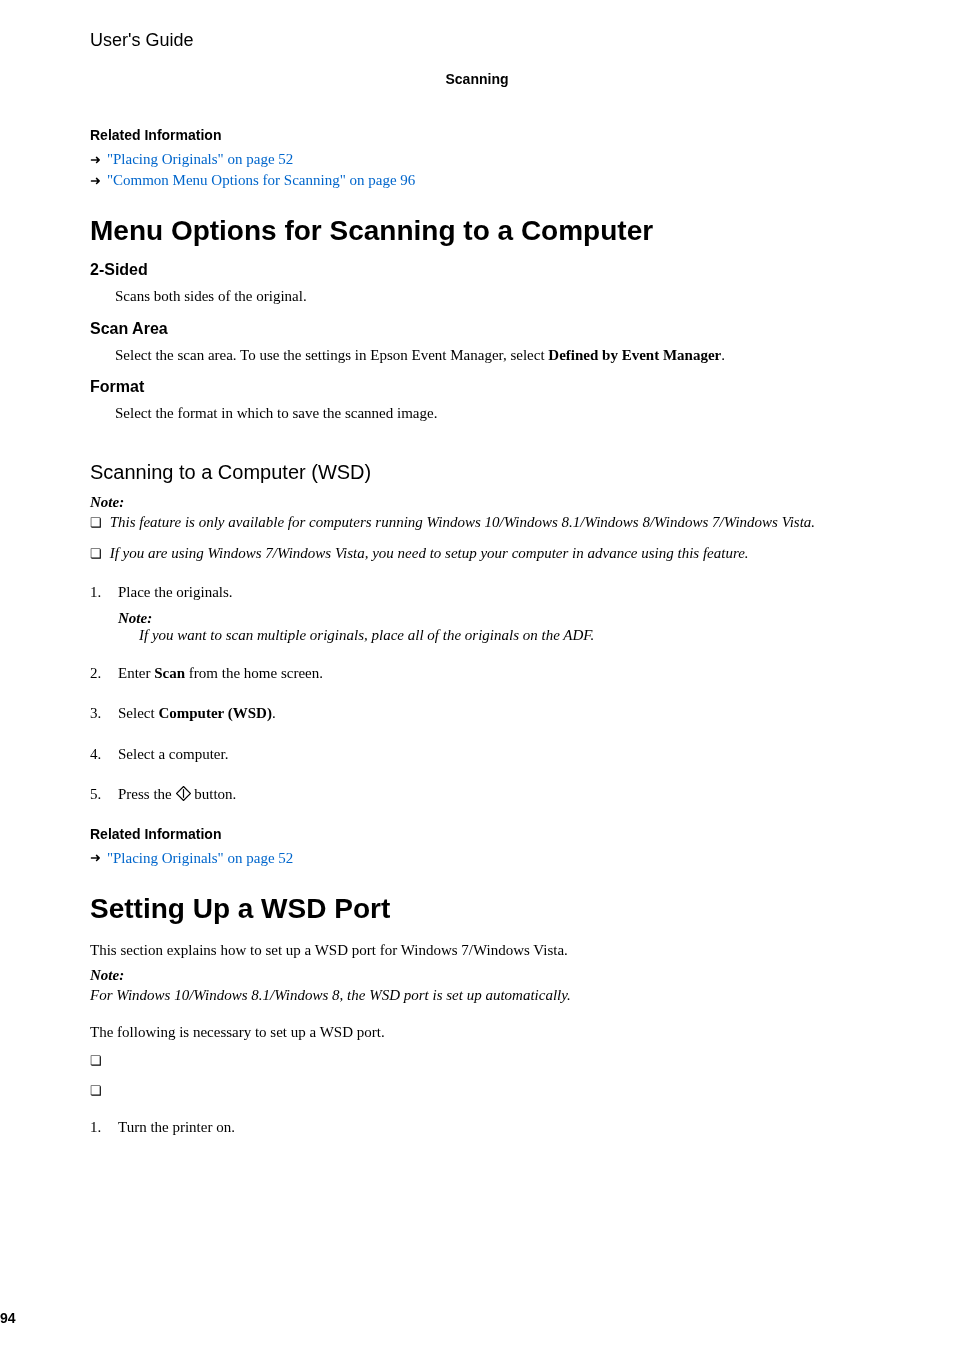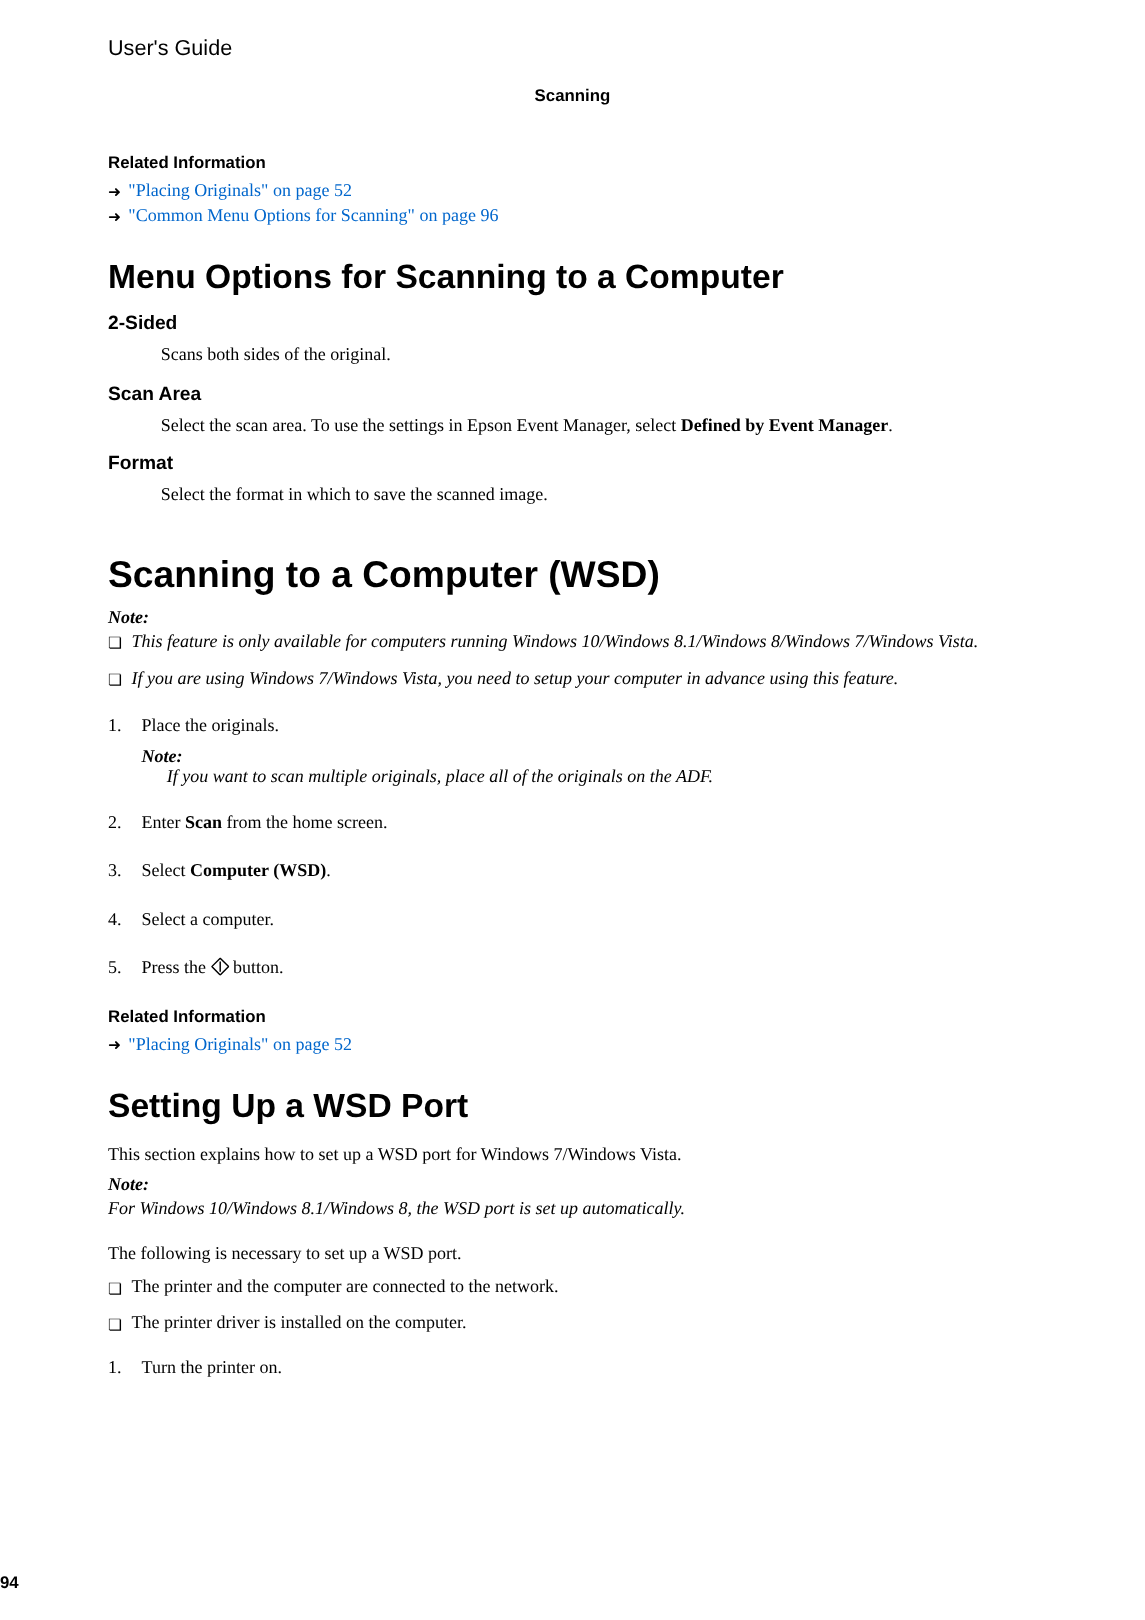--- a/index.html
+++ b/index.html
@@ -41,38 +41,38 @@
   .link { color: #0066cc; }
   .h2 {
     font-family: 'Segoe UI', Arial, sans-serif;
     font-size: 28px;
     font-weight: bold;
     margin-top: 26px;
     margin-bottom: 14px;
   }
   .h1 {
     font-family: 'Segoe UI', Arial, sans-serif;
-    font-size: 31px;
-    font-weight: bold;
+    font-size: 20px;
+    font-weight: normal;
     margin-top: 36px;
     margin-bottom: 10px;
   }
   .h3 {
     font-family: Liberation Sans, sans-serif;
     font-size: 16px;
     font-weight: bold;
     margin-top: 12px;
     margin-bottom: 6px;
   }
   .body-text {
     font-size: 15px;
     margin-bottom: 6px;
     line-height: 1.5;
   }
-  .indent { margin-left: 44px; }
+  .indent { margin-left: 25px; }
   .note-label {
     font-weight: bold;
     font-style: italic;
     font-size: 15px;
   }
   .note-item {
     display: flex;
     font-style: italic;
     font-size: 15px;
     margin-bottom: 8px;
@@ -206,25 +206,23 @@
 
 <div class="h2">Setting Up a WSD Port</div>
 <div class="body-text">This section explains how to set up a WSD port for Windows 7/Windows Vista.</div>
 <div class="note-label">Note:</div>
 <div class="body-text" style="font-style:italic;">For Windows 10/Windows 8.1/Windows 8, the WSD port is set up automatically.</div>
 
 <div class="spacer-sm"></div>
 <div class="body-text">The following is necessary to set up a WSD port.</div>
 <div class="req-item">
   <span class="square-bullet" style="font-style:normal;">❏</span>
-  <span>The printer and the computer are connected to the network.</span>
 </div>
 <div class="req-item">
   <span class="square-bullet" style="font-style:normal;">❏</span>
-  <span>The printer driver is installed on the computer.</span>
 </div>
 
 <div class="spacer-sm"></div>
 <div class="step">
   <span class="step-num">1.</span>
   <span>Turn the printer on.</span>
 </div>
 
 <div class="page-num">94</div>
 

